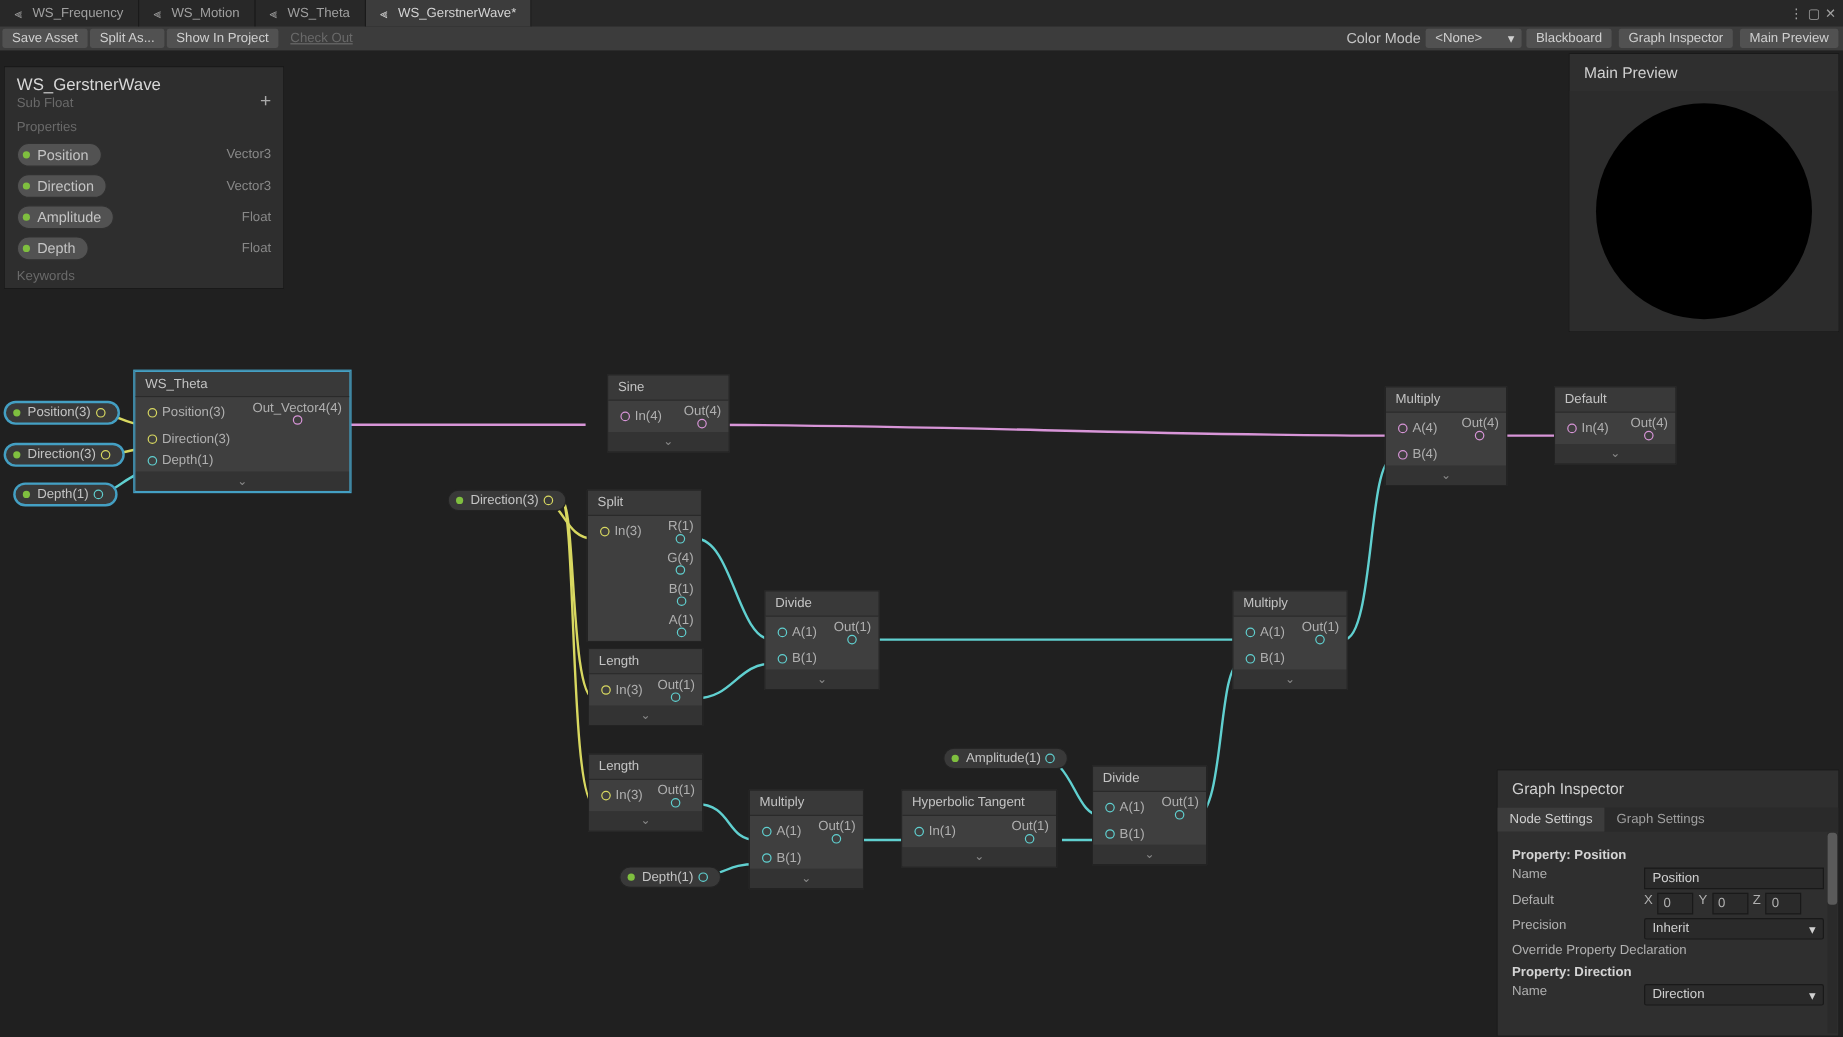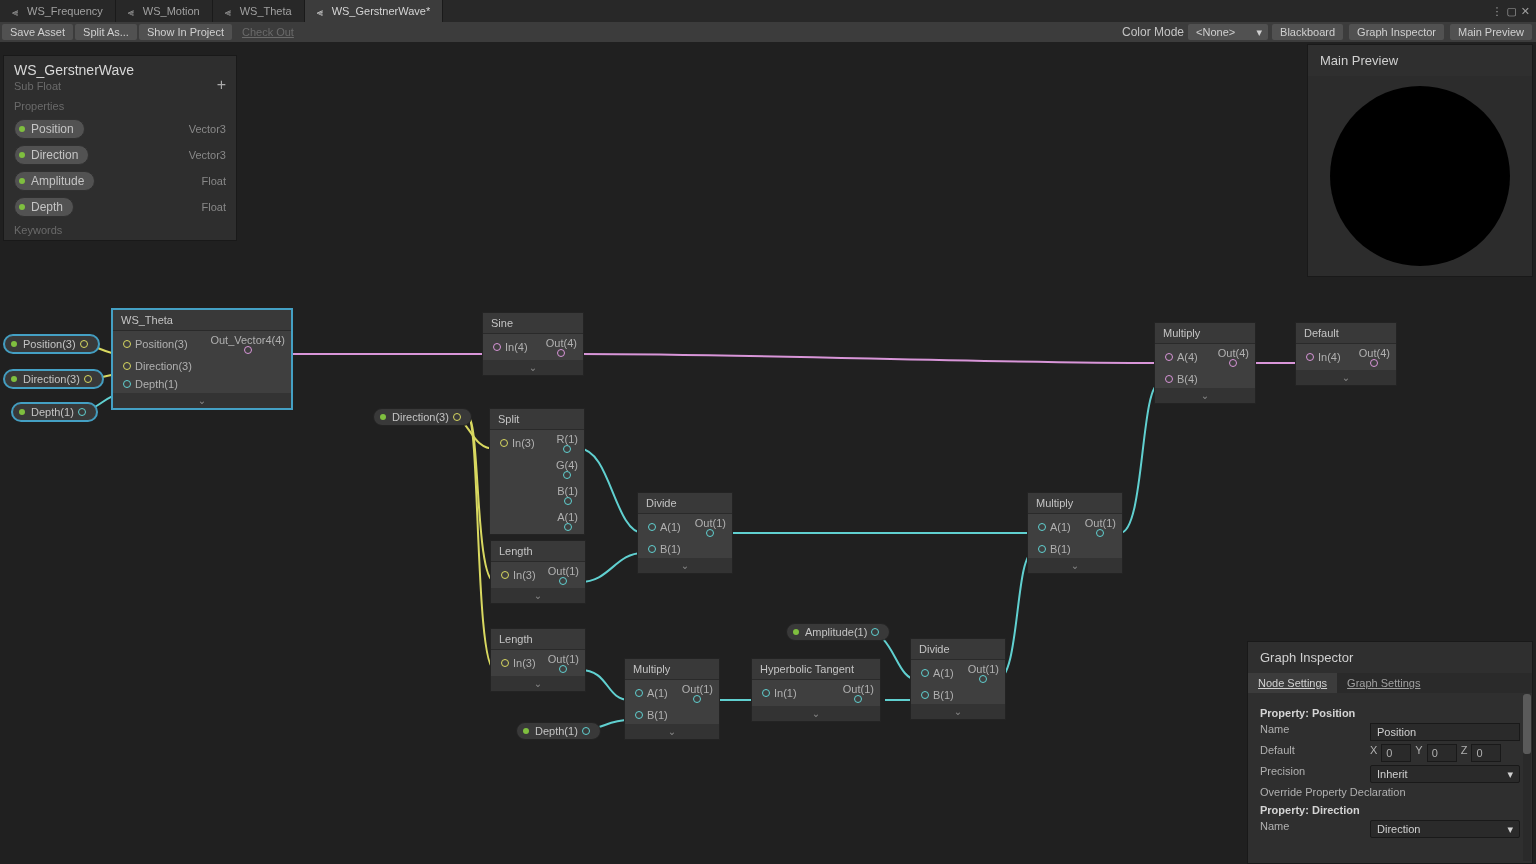--- a/index.html
+++ b/index.html
@@ -56,21 +56,21 @@
 
 .main-preview { position: absolute; right: 3px; top: 44px; width: 226px; background: rgba(48,48,48,0.95); border: 1px solid #191919; }
 .mp-header { padding: 8px 12px; color: #d0d0d0; font-size: 13px; }
 .mp-body { height: 200px; display: flex; align-items: center; justify-content: center; background: #2c2c2c; }
 .mp-sphere { width: 180px; height: 180px; border-radius: 50%; background: #000; }
 
 
 .inspector { position: absolute; right: 3px; bottom: 0; width: 286px; background: rgba(48,48,48,0.95); border: 1px solid #191919; }
 .insp-header { padding: 8px 12px; color: #d0d0d0; font-size: 13px; }
 .insp-tabs { display: flex; background: #2a2a2a; }
-.insp-tab { padding: 4px 10px; font-size: 11px; color: #a0a0a0; cursor: pointer; text-decoration: underline; }
+.insp-tab { padding: 4px 10px; font-size: 11px; color: #a0a0a0; cursor: pointer; }
 .insp-tab.active { background: #3c3c3c; color: #d0d0d0; }
 .insp-body { padding: 8px 12px; height: 170px; overflow: hidden; font-size: 11px; }
 .insp-section-h { font-weight: bold; color: #d4d4d4; margin: 6px 0 4px; }
 .insp-row { display: flex; align-items: flex-start; margin: 3px 0; }
 .insp-label { width: 110px; color: #b0b0b0; }
 .insp-field { flex: 1; background: #2a2a2a; padding: 2px 6px; border: 1px solid #191919; color: #d0d0d0; font-size: 11px; }
 .insp-xyz { display: flex; gap: 4px; flex: 1; }
 .insp-xyz span { color: #b0b0b0; }
 .insp-xyz .num { background: #2a2a2a; padding: 2px 4px; width: 30px; border: 1px solid #191919; text-align: left; }
 .scrollbar { position: absolute; right: 1px; top: 52px; bottom: 2px; width: 8px; background: #2a2a2a; }
@@ -233,21 +233,21 @@
     <div class="node-row">
         <div class="port-group-left">
           <span class="port v1"></span>
           <span>Depth(1)</span>
         </div>
       </div>
   </div>
   <div class="collapse">⌄</div>
 </div>
 
-<div class="node" style="left:482px;top:312px;width:102px">
+<div class="node" style="left:506px;top:312px;width:102px">
   <div class="node-header">Sine</div>
   <div class="node-body">
     <div class="node-row">
         <div class="port-group-left">
           <span class="port v4"></span>
           <span>In(4)</span>
         </div>
         <div class="port-group-right">
           <span>Out(4)</span>
           <span class="port v4"></span>

